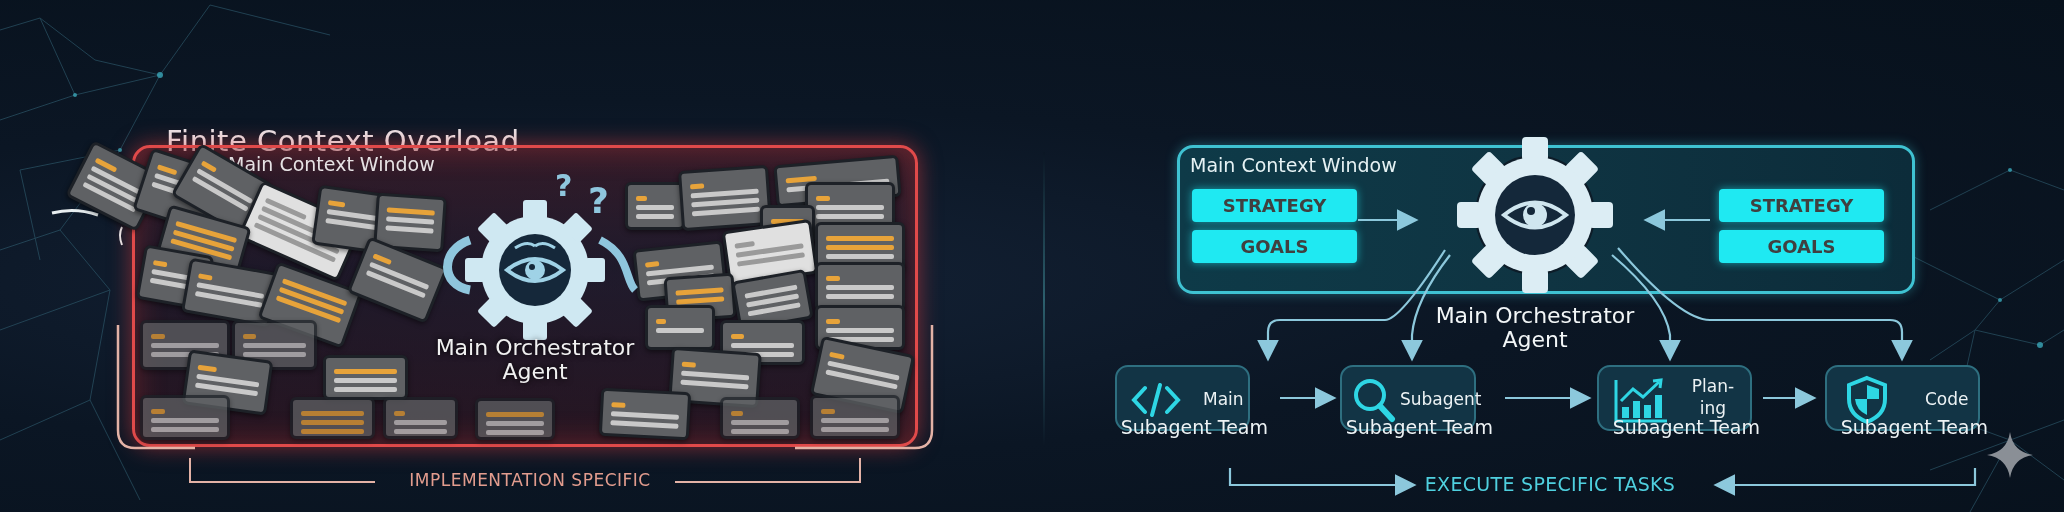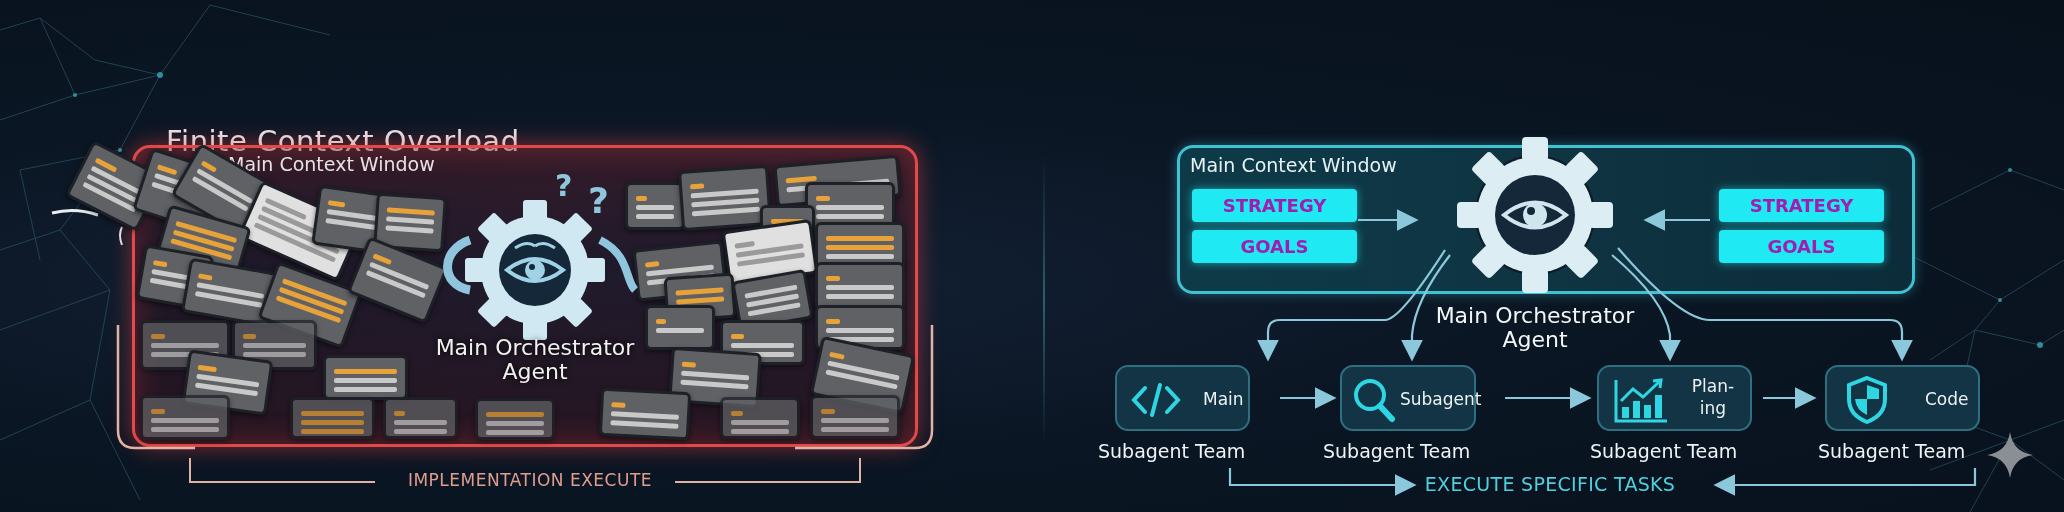--- a/index.html
+++ b/index.html
@@ -40,33 +40,33 @@
   
   .teal-window {
     left:1177px; top:145px; width:732px; height:143px;
     border:3px solid #3fc2d2; border-radius:16px;
     background: linear-gradient(90deg, #0e3a48 0%, #0f3442 50%, #0c2c3a 100%);
     box-shadow: 0 0 12px rgba(60,200,220,0.4);
   }
   .teal-window-label { left:1190px; top:154px; font-size:19px; color:#e6f2f4; }
   .chip {
     position:absolute; width:165px; height:33px; border-radius:4px;
-    background:#1fe9f2; color:#a21caf; font-weight:bold; font-size:18px;
+    background:#1fe9f2; color:#404040; font-weight:bold; font-size:18px;
     display:flex; align-items:center; justify-content:center;
     box-shadow:0 0 8px rgba(31,233,242,0.6);
   }
   .right-agent-label { left:1400px; top:304px; width:270px; text-align:center; font-size:22px; line-height:24px; color:#f2f6f7; }
 
   .team-box {
     position:absolute; top:365px; height:66px; border-radius:13px;
     border:2px solid #2e6f80; background:#123445;
     display:flex; align-items:center; box-sizing:border-box;
   }
   .team-label { position:absolute; font-size:17px; color:#ecf2f4; font-weight:bold; font-weight:normal; }
-  .sub-label { position:absolute; top:440px; width:170px; text-align:left; font-size:19px; color:#eef3f5; }
+  .sub-label { position:absolute; top:416px; width:170px; text-align:right; font-size:19px; color:#eef3f5; }
   .exec-label { left:1410px; top:473px; width:280px; text-align:center; font-size:19px; color:#4fd0df; letter-spacing:0.3px; }
 </style>
 </head>
 <body>
 
 <svg class="bg" width="2064" height="512">
   <g stroke="#2b5466" stroke-width="1" fill="none" opacity="0.7">
     <path d="M0,30 L40,18 L95,60 L160,75 L210,5"></path>
     <path d="M40,18 L75,95 L160,75 L120,150 L20,170"></path>
     <path d="M75,95 L0,120"></path>
@@ -327,21 +327,21 @@
   <div>Main Orchestrator</div>
   <div>Agent</div>
 </div>
 
 <svg class="abs" style="left:115px;top:320px" width="820" height="170">
   <path d="M3,5 L3,110 Q3,128 20,128 L80,128" stroke="#e3b2a6" stroke-width="2.5" fill="none"></path>
   <path d="M817,5 L817,110 Q817,128 800,128 L680,128" stroke="#e3b2a6" stroke-width="2.5" fill="none"></path>
   <path d="M75,138 L75,162 L260,162" stroke="#e3b2a6" stroke-width="2" fill="none"></path>
   <path d="M745,138 L745,162 L560,162" stroke="#e3b2a6" stroke-width="2" fill="none"></path>
 </svg>
-<div class="abs impl-label">IMPLEMENTATION EXECUTE</div>
+<div class="abs impl-label">IMPLEMENTATION SPECIFIC</div>
 
 <div class="abs divider"></div>
 
 <div class="abs teal-window"></div>
 <div class="abs teal-window-label">Main Context Window</div>
 
 <div class="chip" style="left:1192px;top:189px">STRATEGY</div>
 <div class="chip" style="left:1192px;top:230px">GOALS</div>
 <div class="chip" style="left:1719px;top:189px">STRATEGY</div>
 <div class="chip" style="left:1719px;top:230px">GOALS</div>

